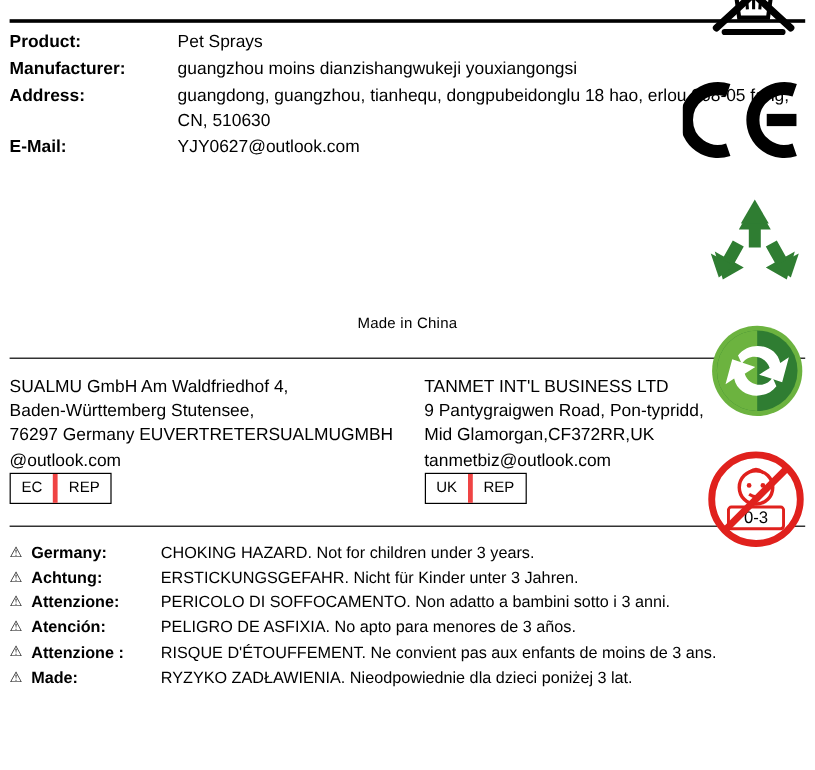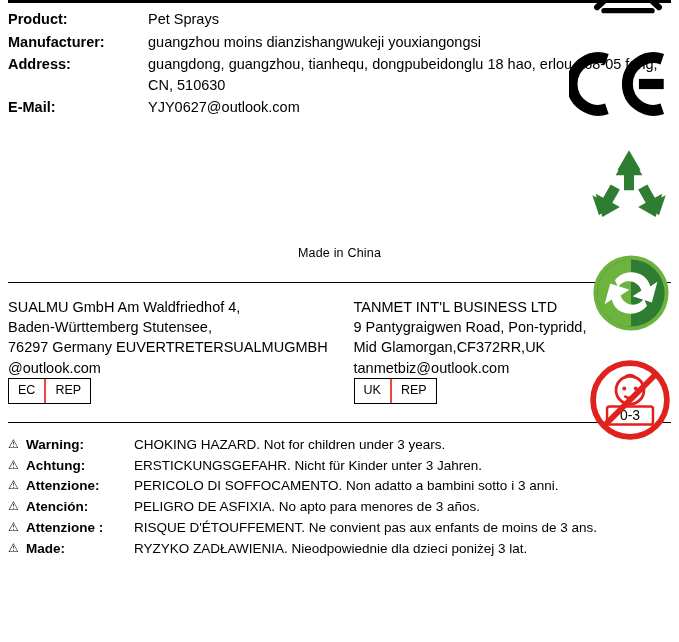--- a/index.html
+++ b/index.html
@@ -12,21 +12,21 @@
     height: 642px;
     font-family: "Liberation Sans", sans-serif;
     color: #000000;
     position: relative;
     overflow: hidden;
   }
   .page {
     width: 679px;
     height: 642px;
     box-sizing: border-box;
-    padding: 0 8px;
+    padding: 16px 8px;
     position: relative;
   }
   .top-rule {
     height: 3px;
     background: #000;
     width: 100%;
     margin: 0 0 6px 0;
   }
   
   .info {
@@ -89,21 +89,21 @@
     display: inline-flex;
     border: 1px solid #000;
     font-size: 12.5px;
     line-height: 1;
   }
   .badge span {
     padding: 5px 9px 6px 9px;
     display: inline-block;
   }
   .badge span + span {
-    border-left: 2px solid #ef4444;
+    border-left: 4px solid #ef4444;
   }
   .hr2 {
     border-top: 1px solid #000;
     margin-top: 18px;
   }
   
   .warnings {
     margin-top: 12px;
   }
   .warn-row {
@@ -242,21 +242,21 @@
       </div>
     </div>
   </div>
 
   <div class="hr2"></div>
 
   <div class="warnings">
 
     <div class="warn-row">
       <div class="tri">⚠</div>
-      <div class="term">Warning:</div>
+      <div class="term">Germany:</div>
       <div class="text">CHOKING HAZARD. Not for children under 3 years.</div>
     </div>
 
     <div class="warn-row">
       <div class="tri">⚠</div>
       <div class="term">Achtung:</div>
       <div class="text">ERSTICKUNGSGEFAHR. Nicht für Kinder unter 3 Jahren.</div>
     </div>
 
     <div class="warn-row">

